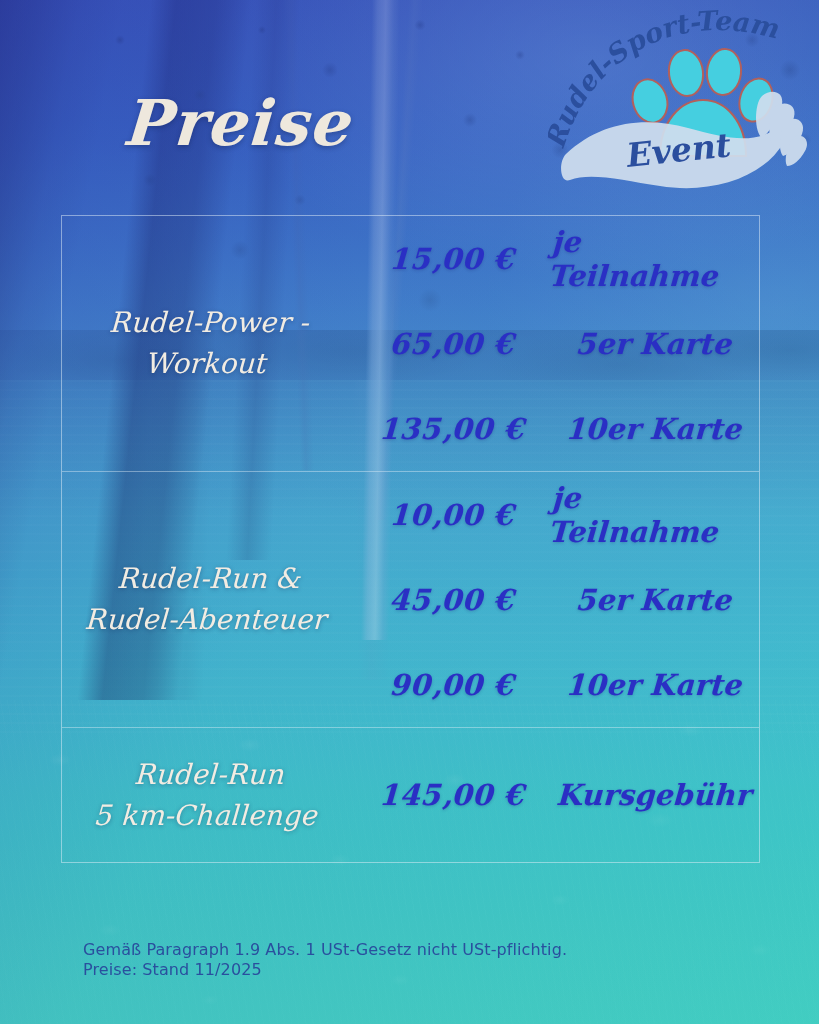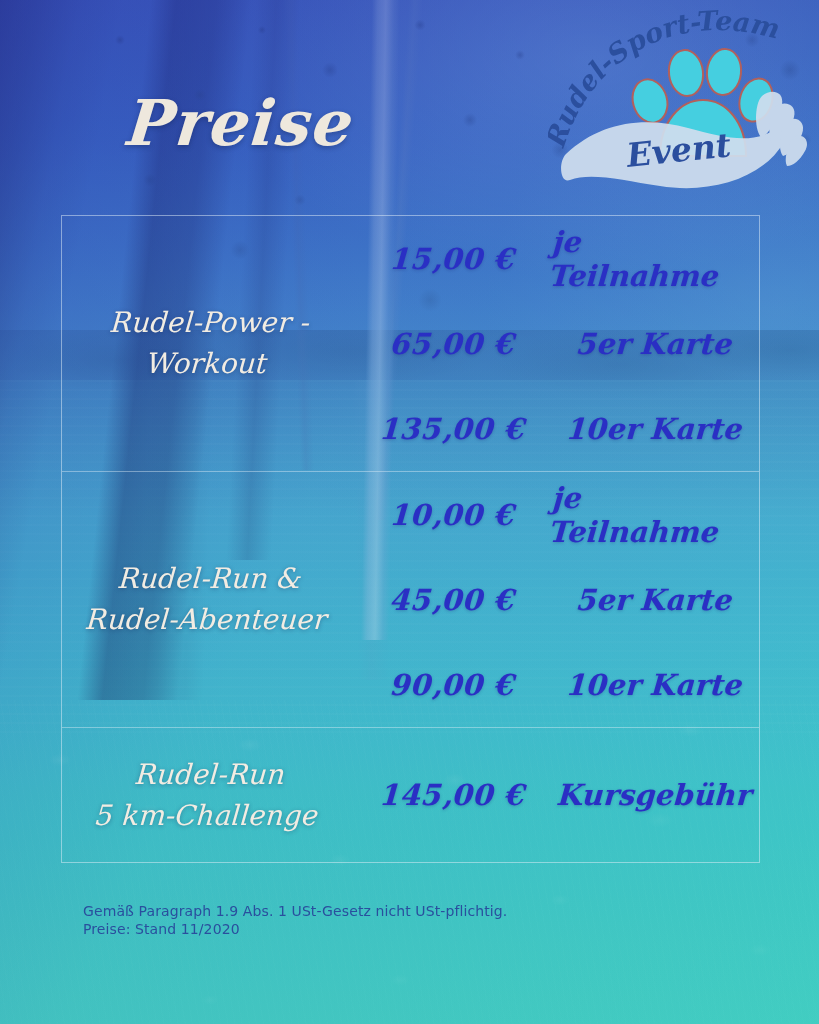--- a/index.html
+++ b/index.html
@@ -253,24 +253,24 @@
   }
   .col-labels .cell {
     justify-content: center;
     font-size: 29px;
   }
 
   
   .footer-note {
     position: absolute;
     left: 83px;
-    top: 903px;
+    top: 940px;
     width: 700px;
     font-family: "DejaVu Sans", sans-serif;
-    font-size: 14px;
+    font-size: 16px;
     line-height: 1.28;
     color: #2a4f9e;
     letter-spacing: 0.1px;
   }
   .footer-note div { white-space: nowrap; }
 </style>
 </head>
 <body>
 
 <div id="poster">
@@ -366,16 +366,16 @@
       </div>
       <div class="col-labels">
         <div class="cell">Kursgebühr</div>
       </div>
     </div>
 
   </div>
 
   <div class="footer-note">
     <div>Gemäß Paragraph 1.9 Abs. 1 USt-Gesetz nicht USt-pflichtig.</div>
-    <div>Preise: Stand 11/2020</div>
+    <div>Preise: Stand 11/2025</div>
   </div>
 
 </div>
 
 </body></html>

